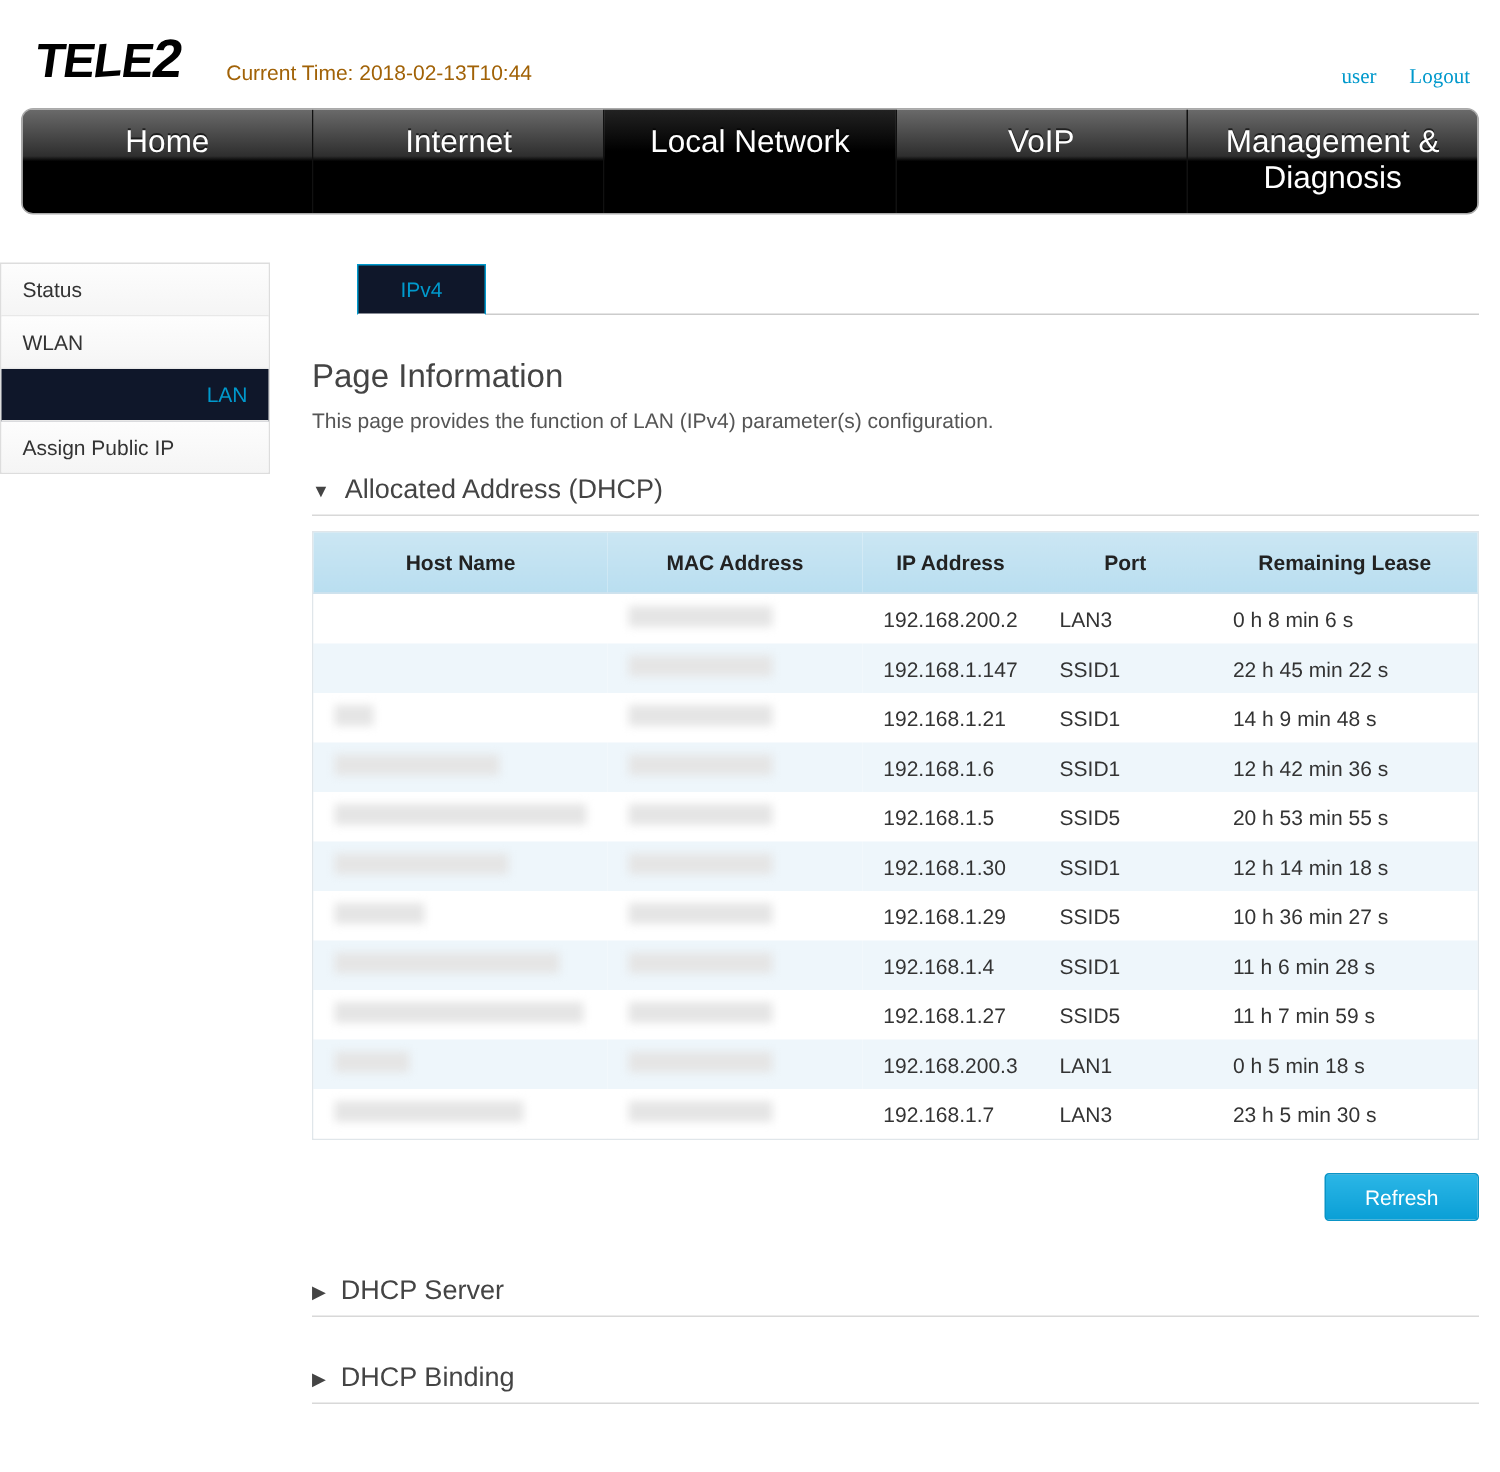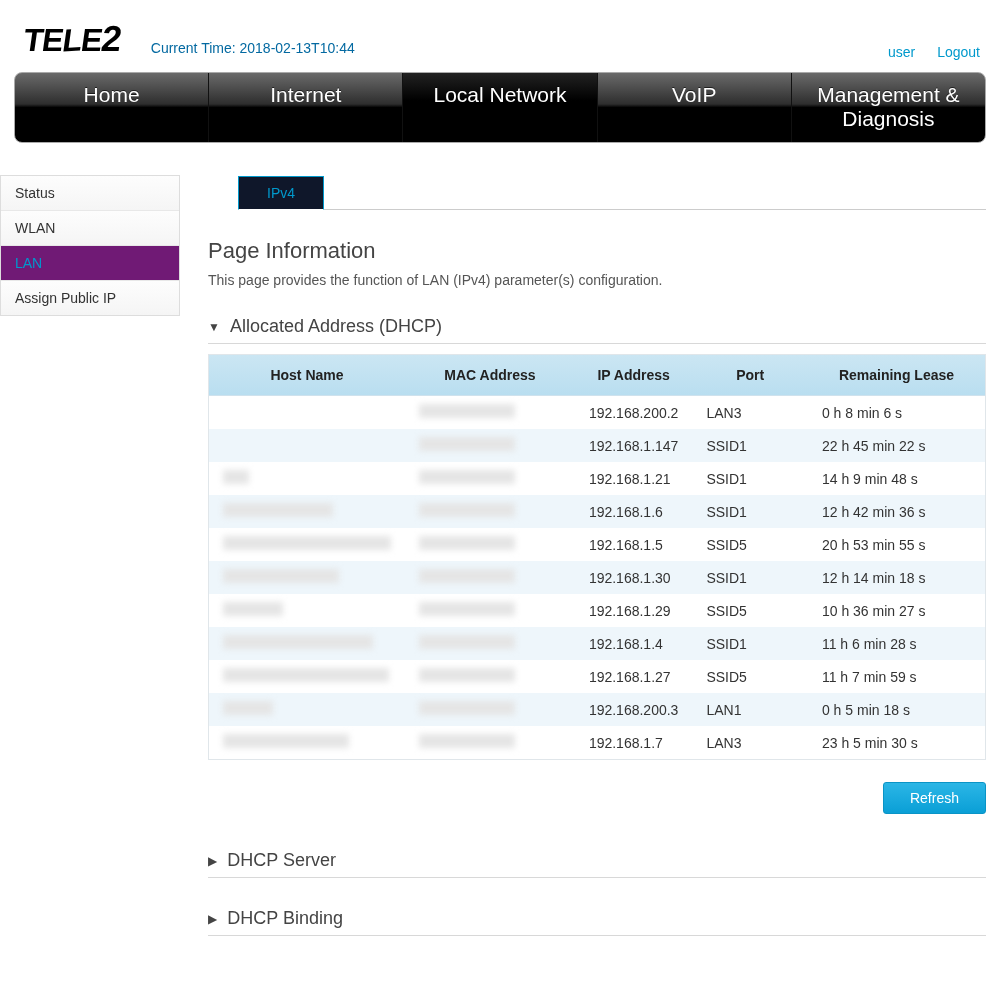--- a/index.html
+++ b/index.html
@@ -22,30 +22,31 @@
     font-size: 32px;
     letter-spacing: -1px;
     transform: skewX(-8deg);
     color: #000;
   }
   .logo .thin { font-weight: 900; }
   .logo .two { font-size: 36px; }
   .current-time {
     margin-left: 30px;
     font-size: 14px;
-    color: #0369a1;
+    color: #a16207;
     position: relative;
     top: -4px;
   }
   .spacer { flex: 1; }
   .top-links a {
     color: #0099cc;
     text-decoration: none;
     margin-left: 18px;
     font-size: 14px;
+    font-family: Liberation Serif, serif;
   }
   .main-nav {
     margin: 6px 14px 0 14px;
     display: flex;
     border-radius: 8px;
     overflow: hidden;
     background: linear-gradient(to bottom, #6a6a6a 0%, #2e2e2e 45%, #000 50%, #000 100%);
     border: 1px solid #aaa;
   }
   .main-nav .nav-item {
@@ -75,21 +76,21 @@
   }
   .sidebar .side-item {
     padding: 9px 14px;
     border-bottom: 1px solid #e8e8e8;
     background: linear-gradient(to bottom, #fdfdfd, #f5f5f5);
     cursor: pointer;
     font-size: 14px;
     color: #333;
   }
   .sidebar .side-item:last-child { border-bottom: none; }
-  .sidebar .side-item.active { color: #0099cc; background: #701a75; }
+  .sidebar .side-item.active { color: #0099cc; background: #0f172a; text-align: right; }
   .content { flex: 1; min-width: 0; }
   .tabs-row {
     border-bottom: 1px solid #ccc;
     margin-left: 30px;
     display: flex;
   }
   .tab {
     border: 1px solid #0099cc;
     border-bottom: 1px solid #fff;
     color: #0099cc;

